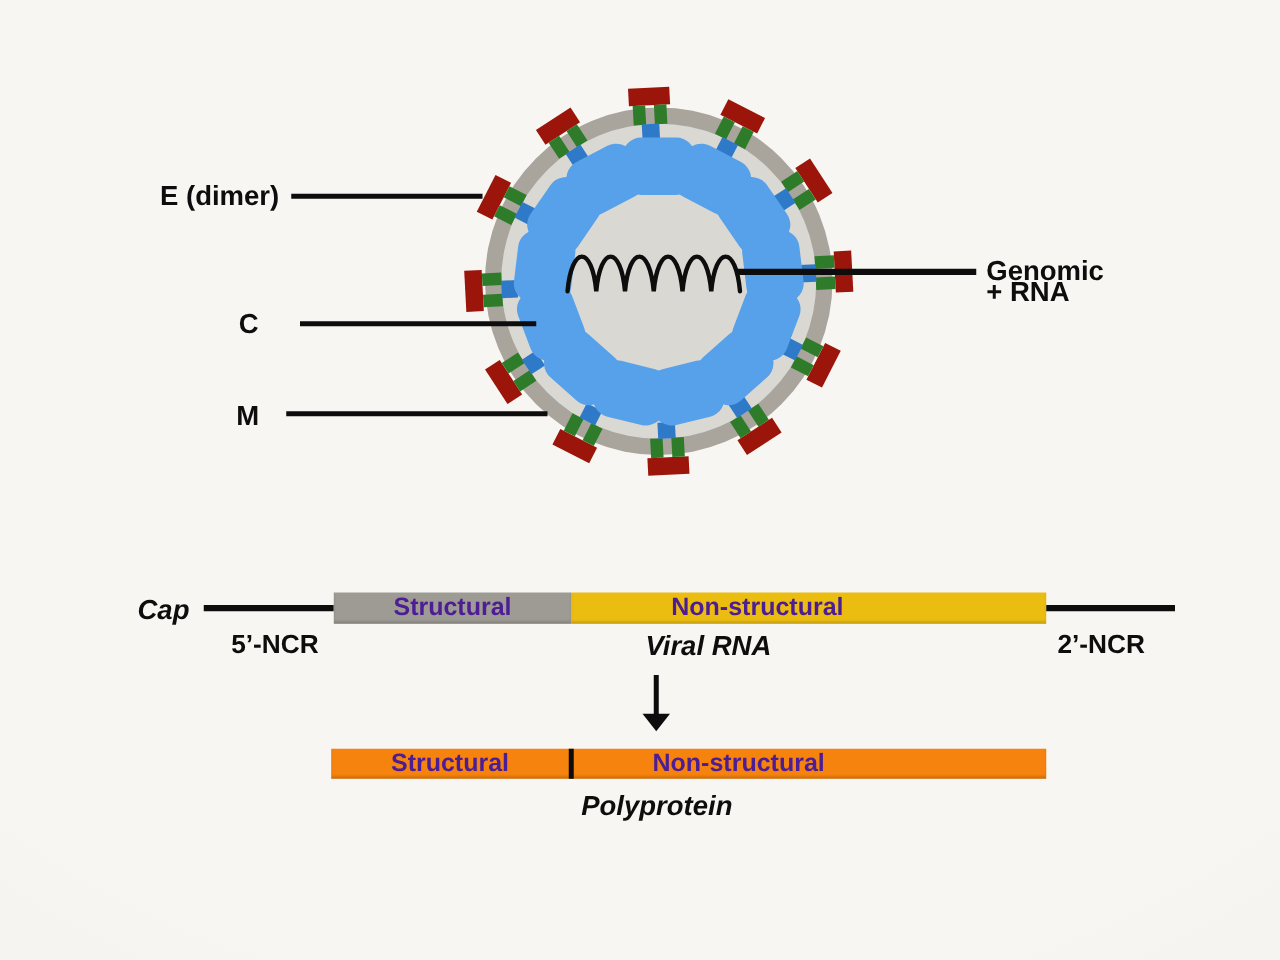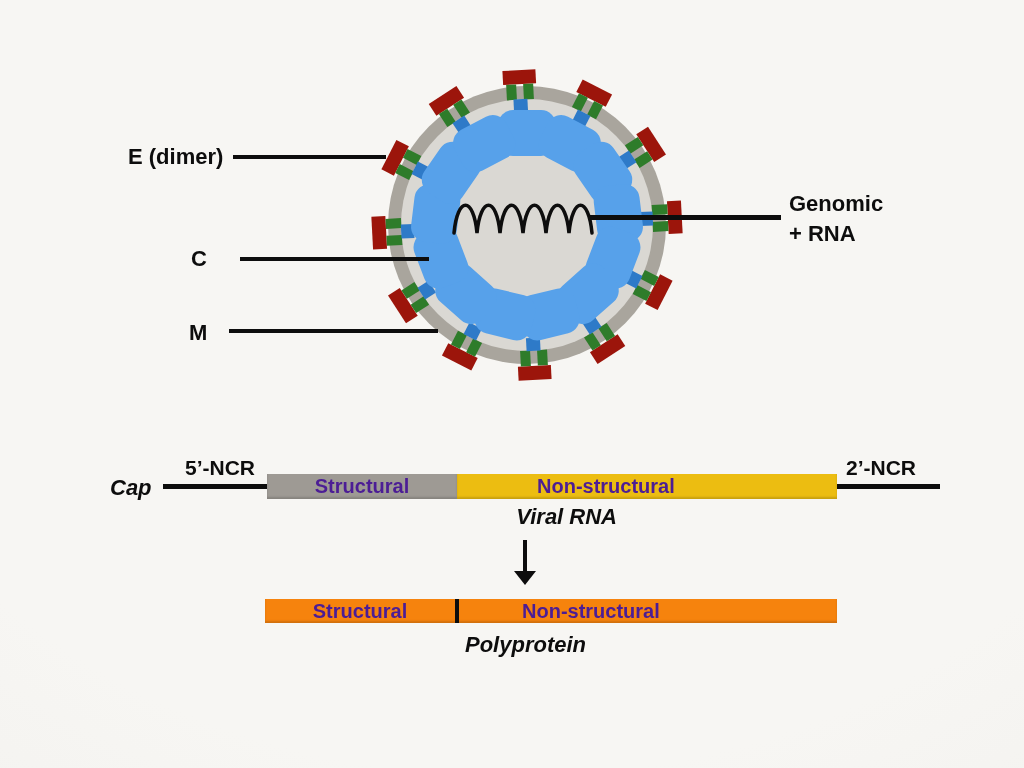--- a/index.html
+++ b/index.html
@@ -20,21 +20,21 @@
   .gbar{position:absolute;height:25px;box-shadow:inset 0 -2px 2px rgba(0,0,0,.15);}
   .gbar .bar-label{
     position:absolute;top:0;height:25px;line-height:25px;
     font-weight:bold;font-size:20px;color:#4c1d95;white-space:nowrap;
   }
   .bar-structural-gray{left:267px;top:474px;width:190px;background:var(--structural-gray,#9e9a94);}
   .bar-nonstructural-yellow{left:457px;top:474px;width:380px;background:var(--nonstructural-yellow,#ecbd11);}
   .bar-polyprotein{left:265px;top:599px;width:572px;height:24px;background:var(--polyprotein-orange,#f6830d);}
   .bar-polyprotein .bar-label{height:24px;line-height:24px;}
   .poly-divider{position:absolute;left:190px;top:0;width:4px;height:24px;background:#0d0d0d;}
-  .ncr-label{position:absolute;width:120px;text-align:center;font-weight:bold;font-size:21px;color:#0d0d0d;white-space:nowrap;}
+  .ncr-label{position:absolute;width:120px;text-align:center;font-weight:bold;font-size:21px;color:#0d0d0d;white-space:nowrap;margin-top:48px;}
   .arrow-shaft{position:absolute;left:523px;top:540px;width:4px;height:33px;background:#0d0d0d;}
   .arrow-head{
     position:absolute;left:514px;top:571px;width:0;height:0;
     border-left:11px solid transparent;border-right:11px solid transparent;
     border-top:14px solid #0d0d0d;
   }
 </style>
 </head>
 <body>
 
@@ -132,21 +132,21 @@
 <div class="lbl" style="left:128px;top:144px;">E (dimer)</div>
 <div class="pline" style="left:233px;top:155px;width:153px;"></div>
 
 <div class="lbl" style="left:191px;top:246px;">C</div>
 <div class="pline" style="left:240px;top:257px;width:189px;"></div>
 
 <div class="lbl" style="left:189px;top:320px;">M</div>
 <div class="pline" style="left:229px;top:329px;width:209px;"></div>
 
 <div class="pline" style="left:588px;top:215px;width:193px;height:5px;"></div>
-<div class="lbl" style="left:789px;top:191px;">Genomic</div>
+<div class="lbl" style="left:789px;top:204px;">Genomic</div>
 <div class="lbl" style="left:789px;top:221px;">+ RNA</div>
 
 <div class="lbl italic" style="left:110px;top:475px;text-align:center;">Cap</div>
 
 <div class="ncr-label" style="left:160px;top:456px;">5’-NCR</div>
 <div class="gline" style="left:163px;top:484px;width:104px;"></div>
 
 <div class="gbar bar-structural-gray">
   <span class="bar-label" style="left:0;width:190px;text-align:center;">Structural</span>
 </div>

